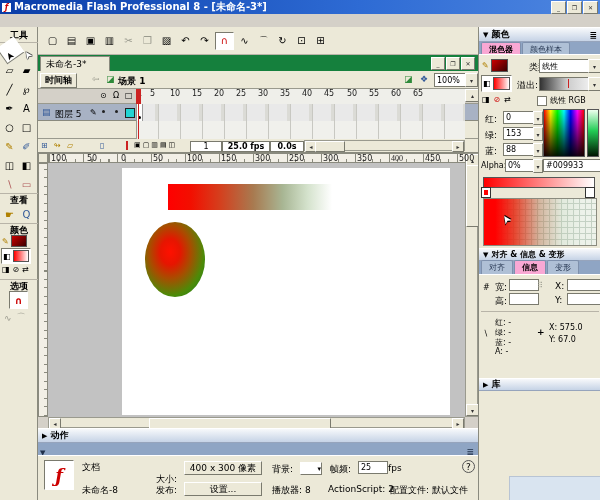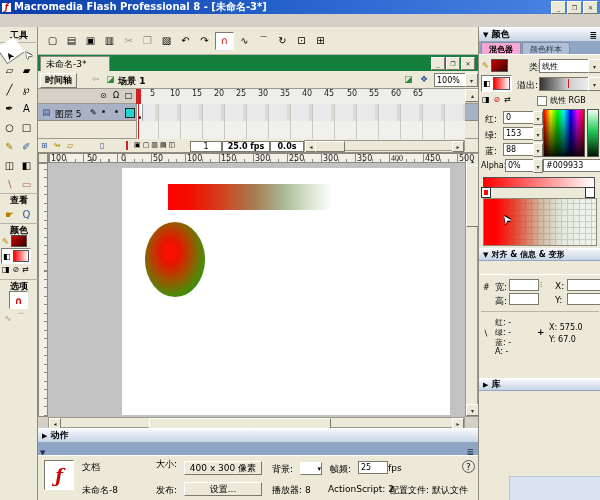--- a/index.html
+++ b/index.html
@@ -266,21 +266,21 @@
     <div class="tabstrip" style="height:12px">
       <span class="t7" style="color:#20304a">▼</span>
       <span class="abs" style="right:4px;color:#20304a">≣</span>
     </div>
     <div class="abs" style="left:0;top:27px;width:440px;height:45px;background:#ECE9D8;border-top:1px solid #fff">
       <span class="abs inset f" style="left:6px;top:4px;width:28px;height:28px;justify-content:center">
         <span class="red b" style="font-size:18px;font-style:italic;font-family:'DejaVu Serif',serif">ƒ</span>
       </span>
       <span class="abs" style="left:44px;top:5px">文档</span>
       <span class="abs" style="left:44px;top:28px">未命名-8</span>
-      <span class="abs" style="left:118px;top:2px">大小:</span>
+      <span class="abs" style="left:118px;top:17px">大小:</span>
       <span class="abs btn f" style="left:146px;top:5px;width:76px;height:12px;justify-content:center">400 x 300 像素</span>
       <span class="abs" style="left:234px;top:7px">背景:</span>
       <span class="abs btn f" style="left:262px;top:6px;width:20px;height:11px;justify-content:flex-end;background:#fff">
         <span class="t7">▾</span>
       </span>
       <span class="abs" style="left:292px;top:7px">帧频:</span>
       <span class="abs field" style="left:320px;top:5px;width:24px;height:11px">25</span>
       <span class="abs" style="left:350px;top:7px">fps</span>
       <span class="abs" style="left:118px;top:28px">发布:</span>
       <span class="abs btn f" style="left:146px;top:26px;width:76px;height:12px;justify-content:center">设置...</span>
@@ -354,20 +354,25 @@
         </span>
       <div class="abs gpre" style="left:4px;top:143px;width:112px;height:46px">
         <span class="cursor" style="left:18px;top:14px">➤</span>
       </div>
     </div>
 
     <div class="abs hdr" style="left:0;top:221px;width:122px;height:13px;box-sizing:border-box">
       <span class="t7">▼</span>
       <span class="t8" style="white-space:nowrap">对齐 &amp; 信息 &amp; 变形</span>
     </div>
+    <div class="abs tabstrip" style="left:0;top:234px;width:122px;height:13px;box-sizing:border-box">
+        <span class="tab">对齐</span>
+        <span class="tab active">信息</span>
+        <span class="tab">变形</span>
+      </div>
     <div class="abs" style="left:0;top:247px;width:122px;height:104px;background:#ECE9D8;border-top:1px solid #fff">
       <span class="abs t8" style="left:4px;top:8px">#</span>
       <span class="abs" style="left:16px;top:6px">宽:</span>
       <span class="abs field" style="left:30px;top:4px;width:24px;height:10px"></span>
       <span class="abs t8 dim" style="left:58px;top:6px">⠿</span>
       <span class="abs" style="left:76px;top:6px">X:</span>
       <span class="abs field" style="left:88px;top:4px;width:30px;height:10px"></span>
       <span class="abs" style="left:16px;top:20px">高:</span>
       <span class="abs field" style="left:30px;top:18px;width:24px;height:10px"></span>
       <span class="abs" style="left:76px;top:20px">Y:</span>

